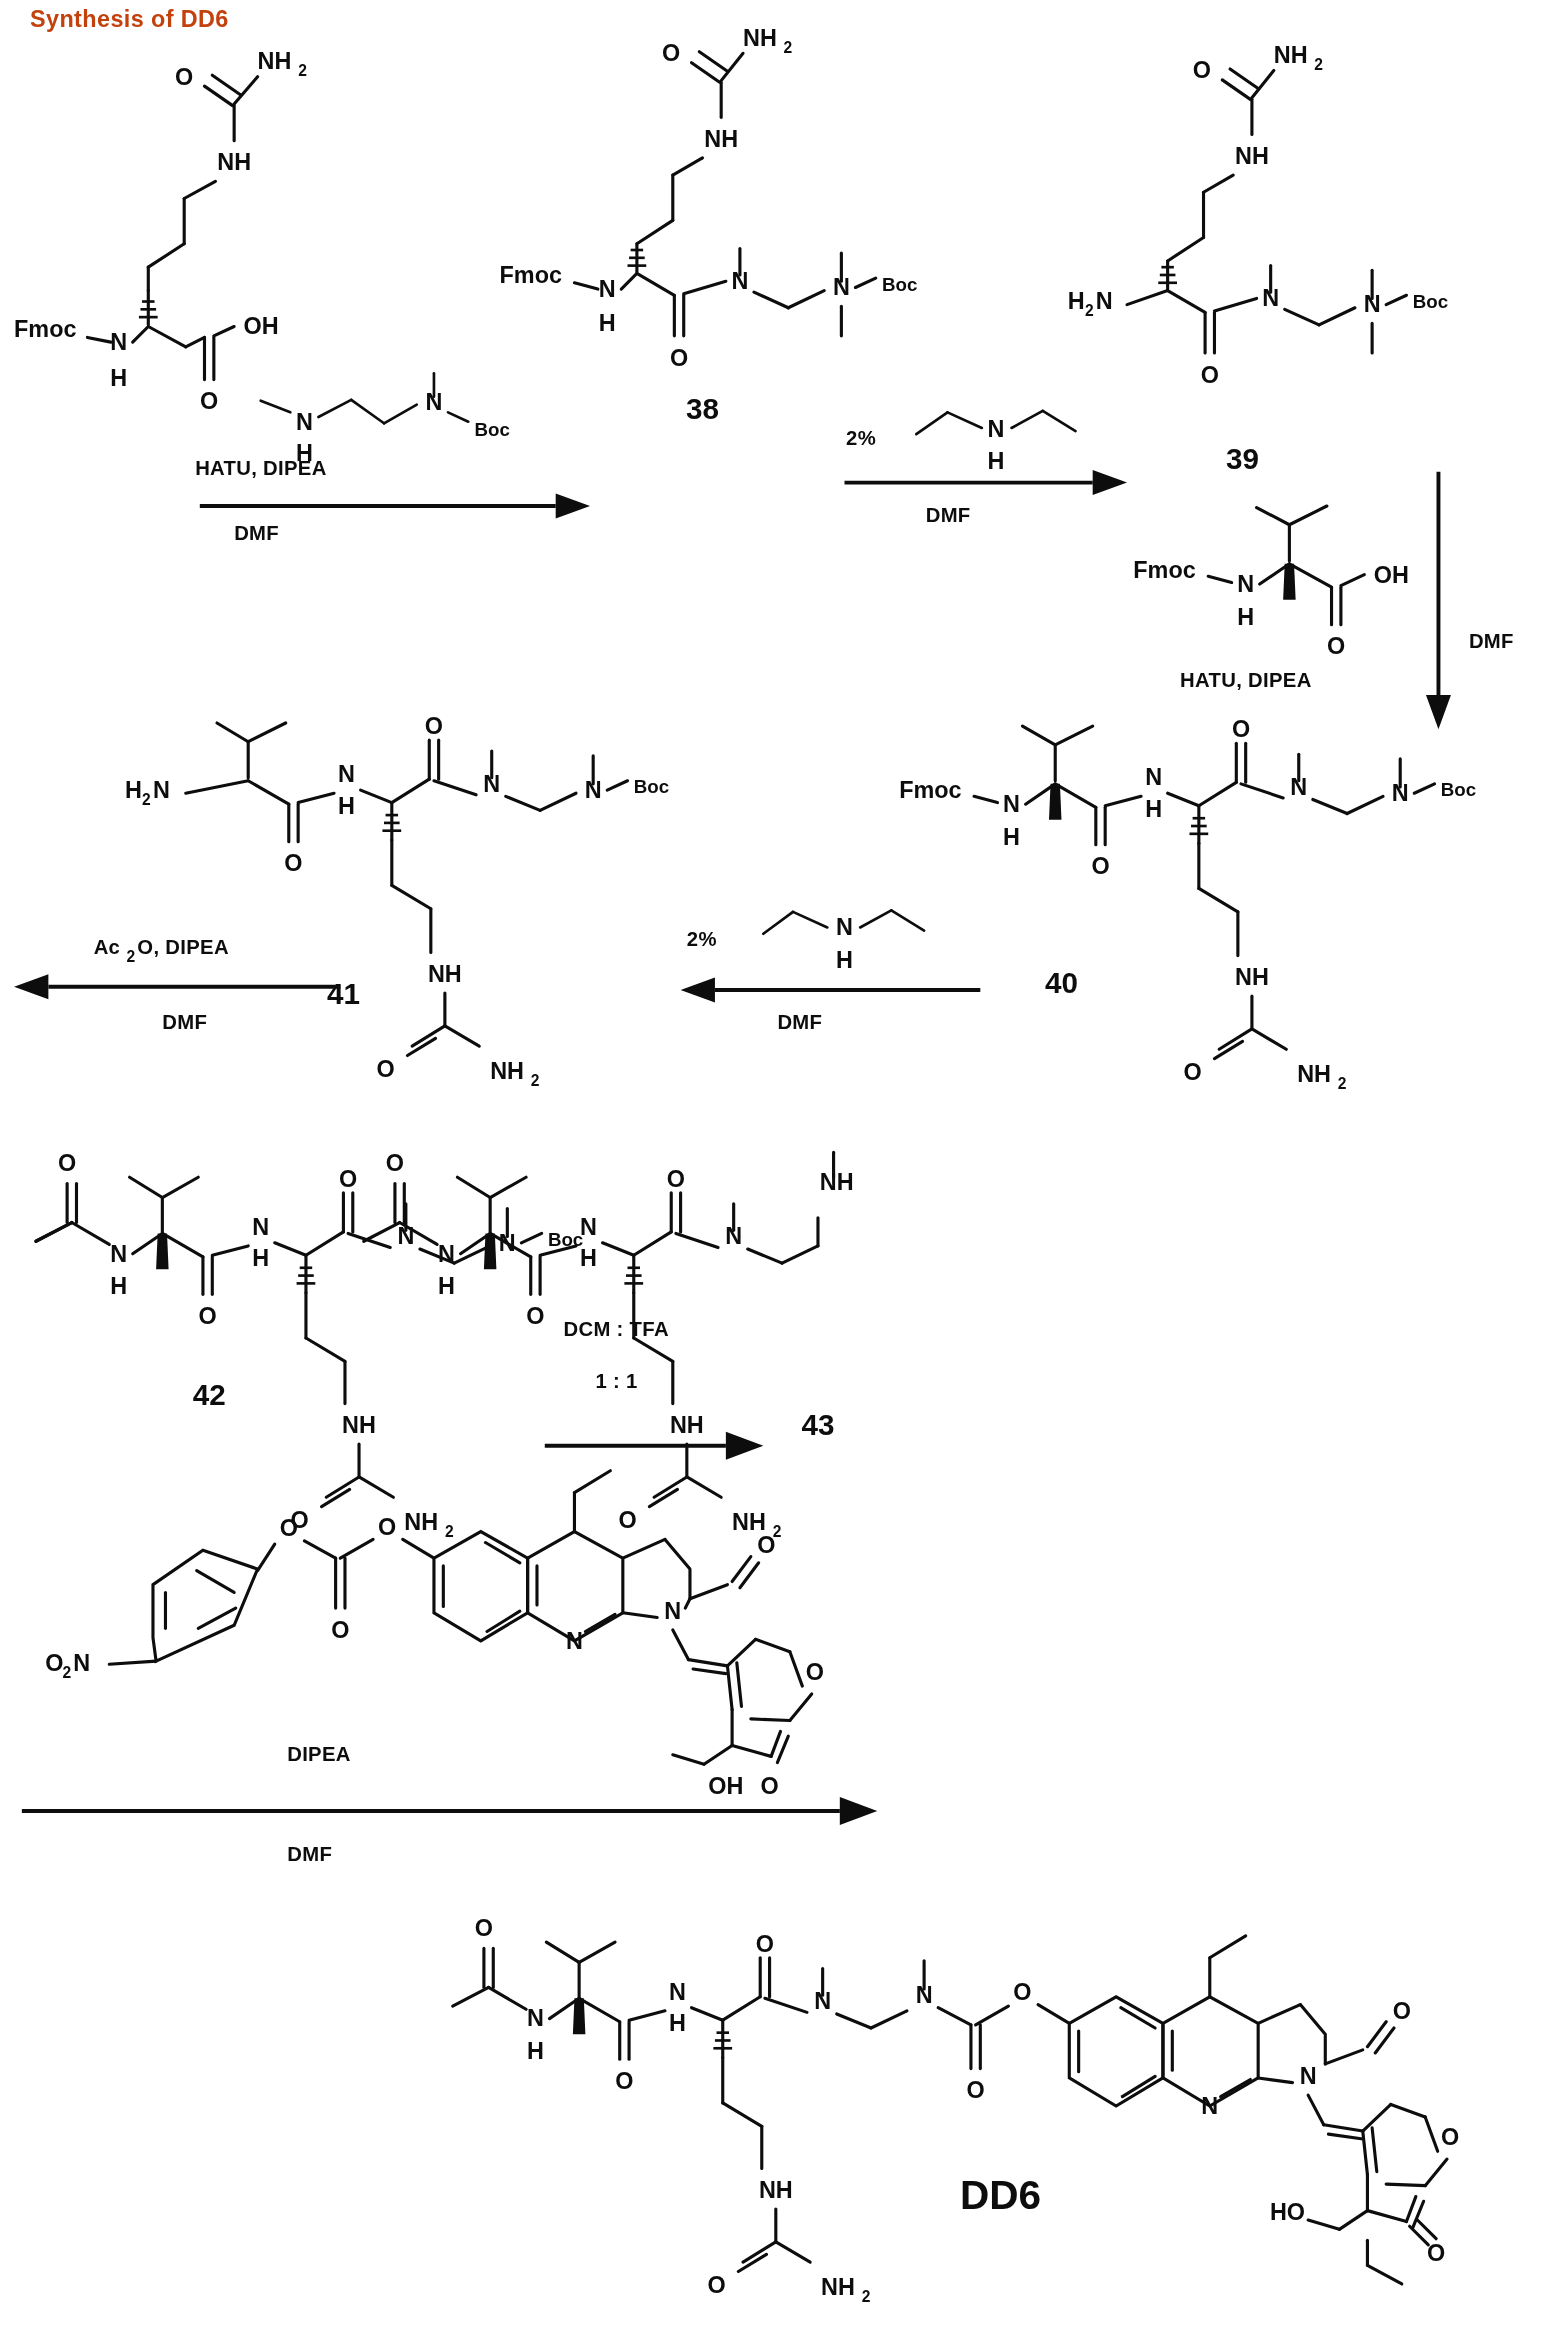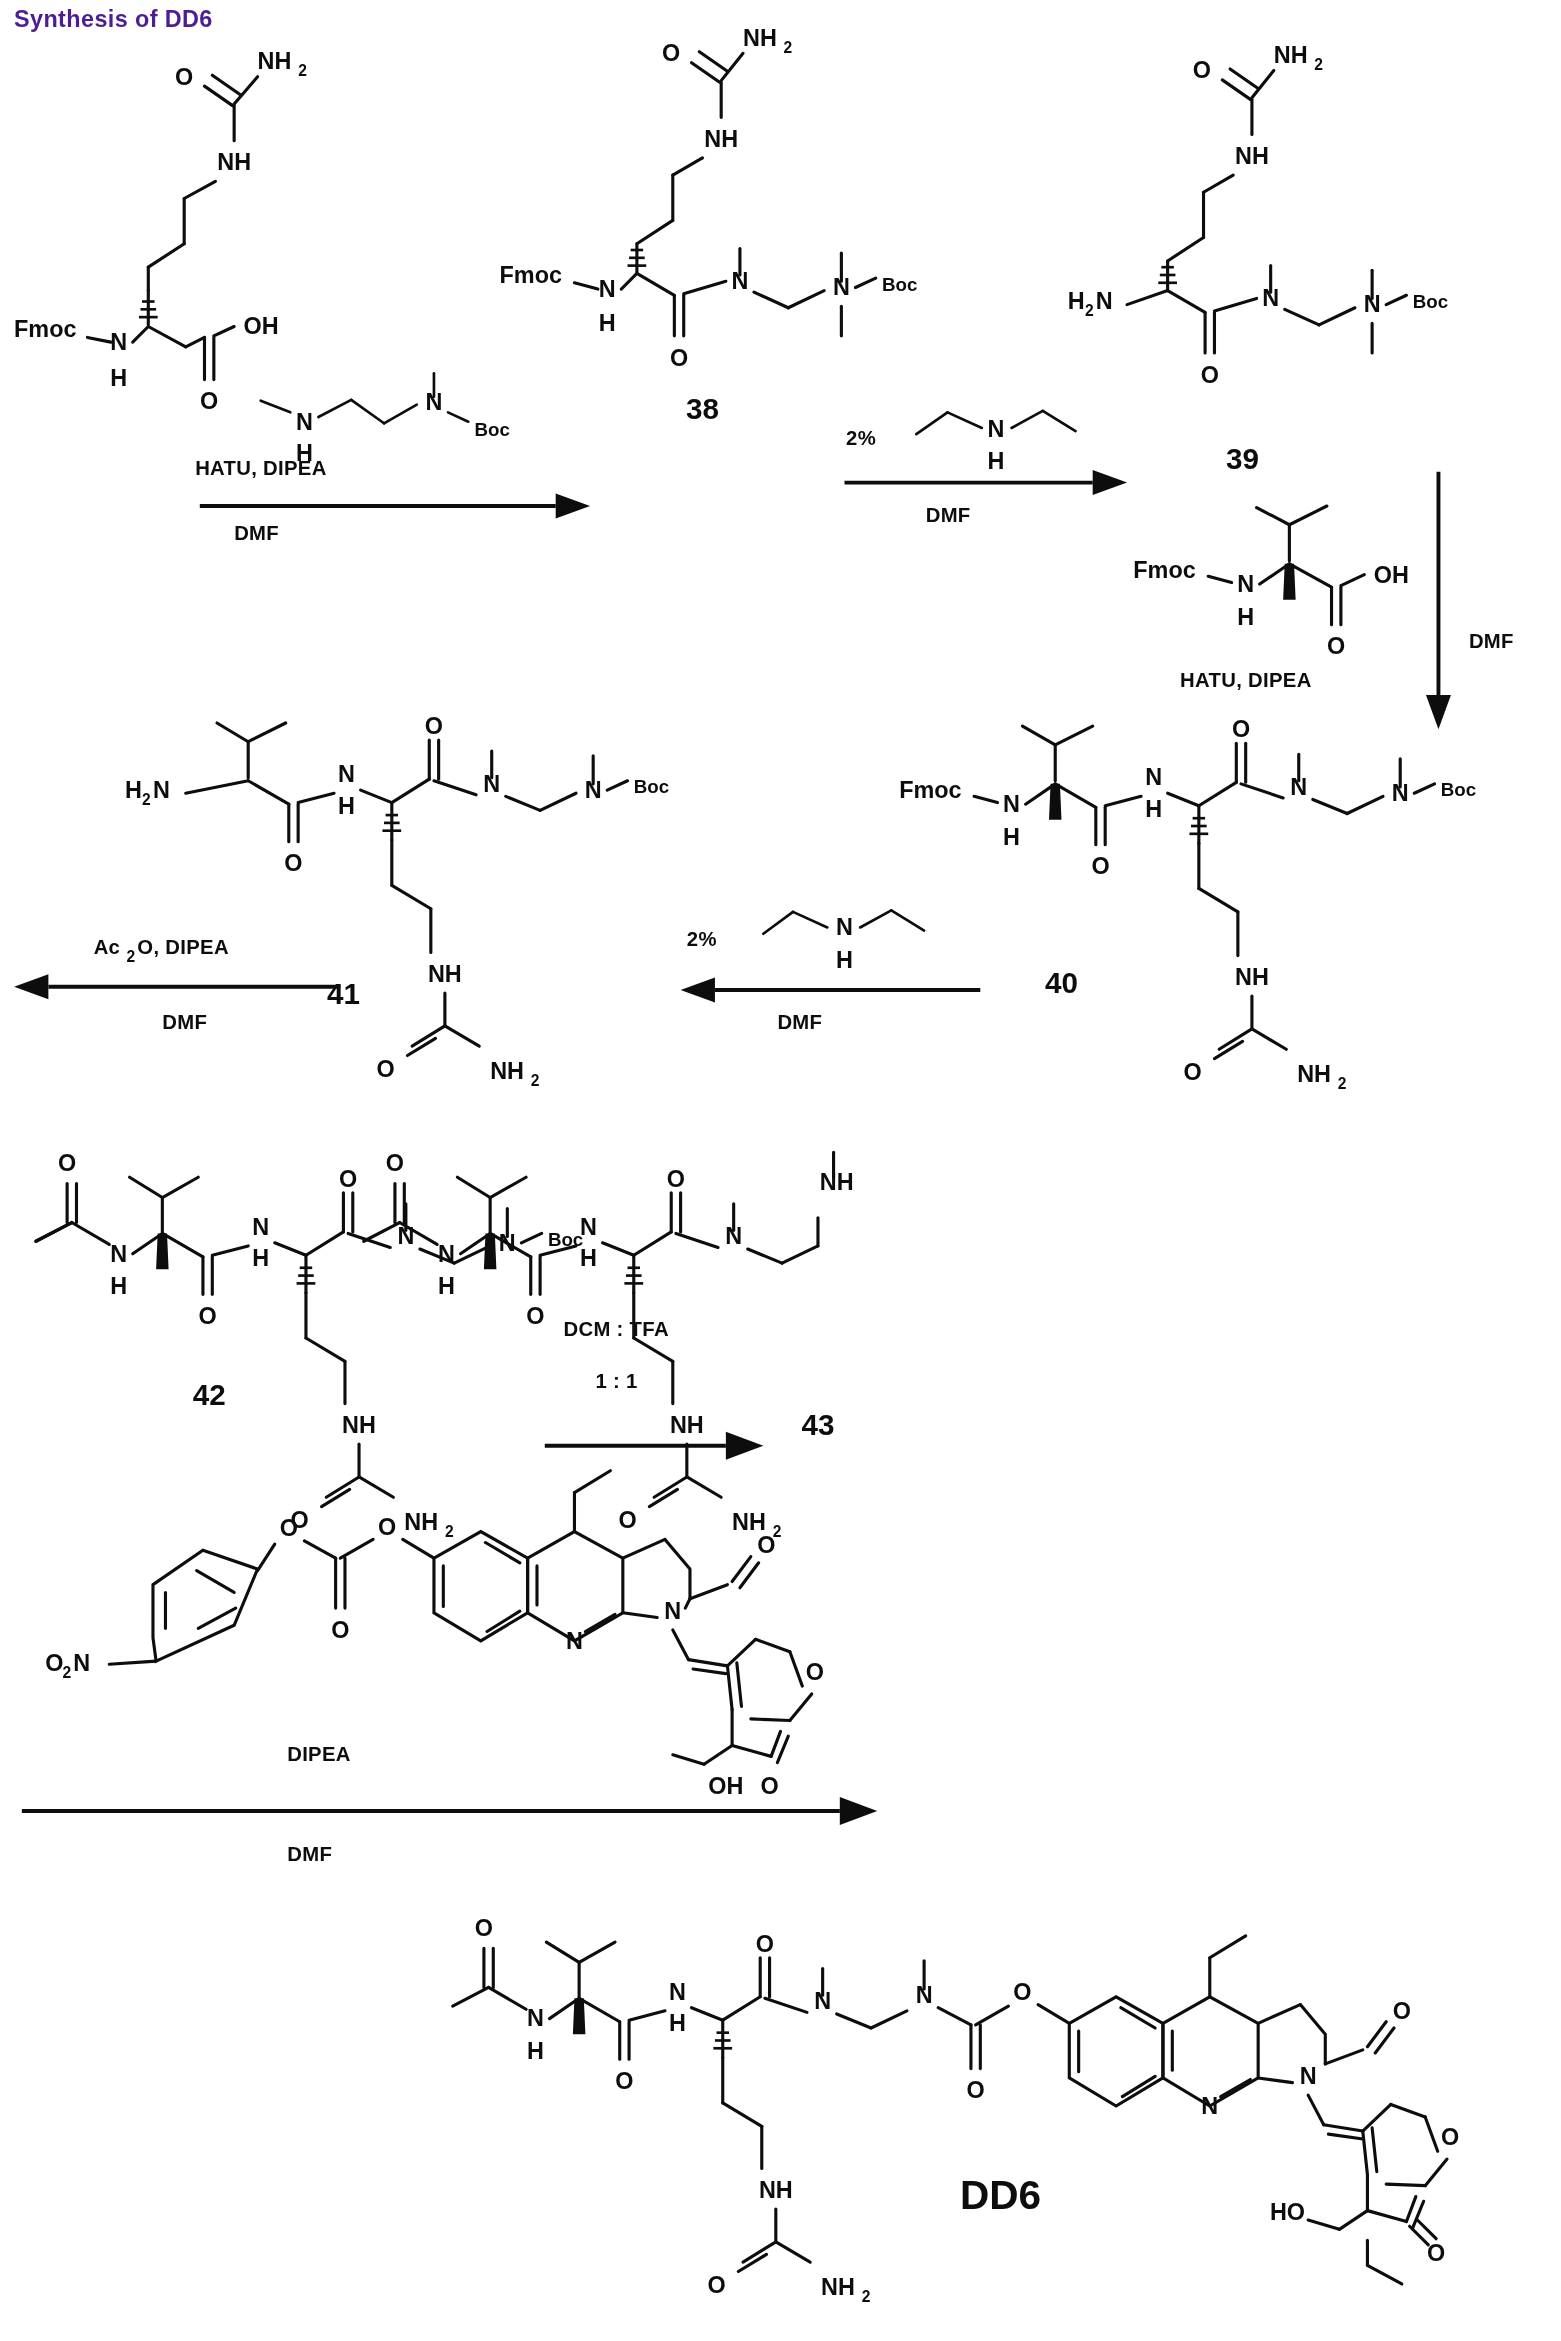--- a/index.html
+++ b/index.html
@@ -17,26 +17,26 @@
     overflow: hidden;
   }
   #scheme-root {
     position: absolute;
     left: 0; top: 0;
     width: 1561px;
     height: 2342px;
   }
   .page-title {
     position: absolute;
-    left: 14px;
+    left: 30px;
     top: 6.2px;
     font-size: 23.4px;
     font-weight: bold;
     letter-spacing: 0.4px;
-    color: #4c1d95;
+    color: #c2410c;
     font-family: "Liberation Sans", sans-serif;
   }
   svg.scheme-canvas {
     position: absolute;
     left: 0;
     top: 0;
     width: 1561px;
     height: 2342px;
     display: block;
   }

